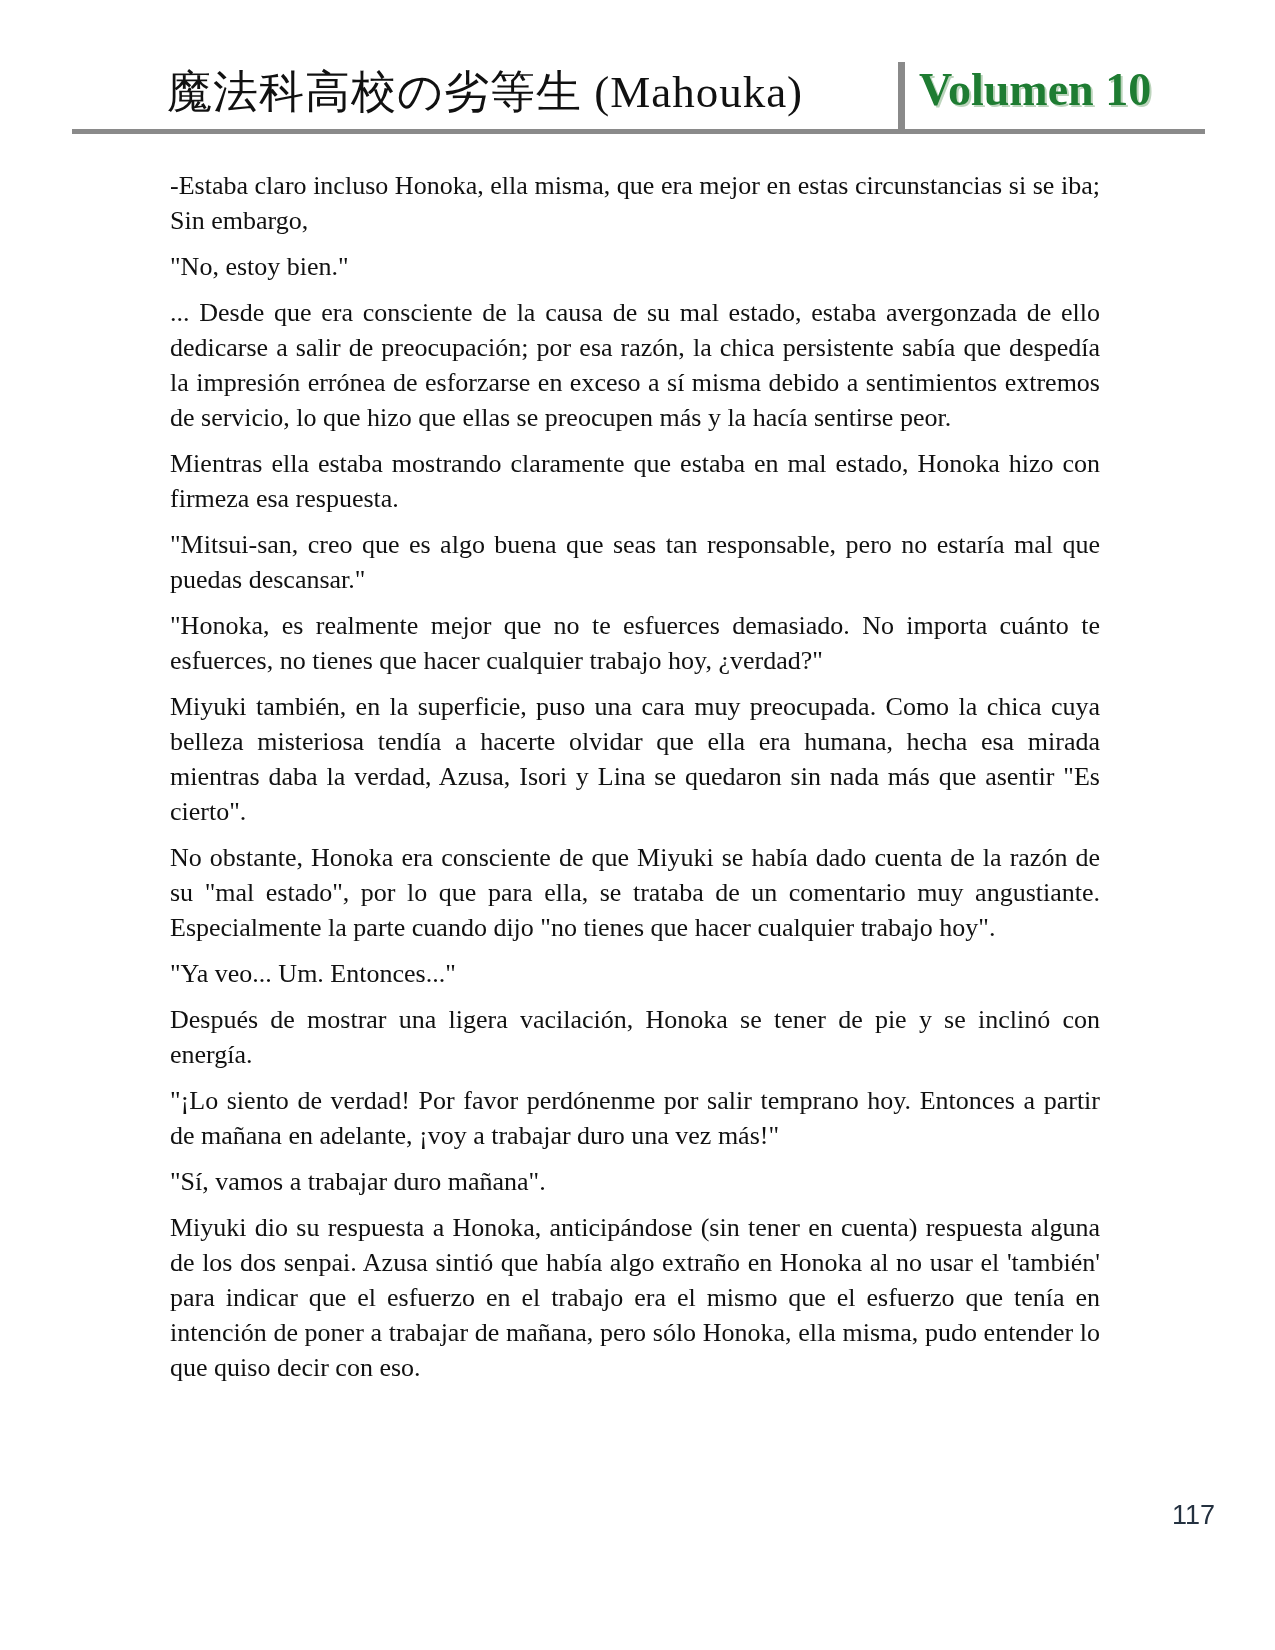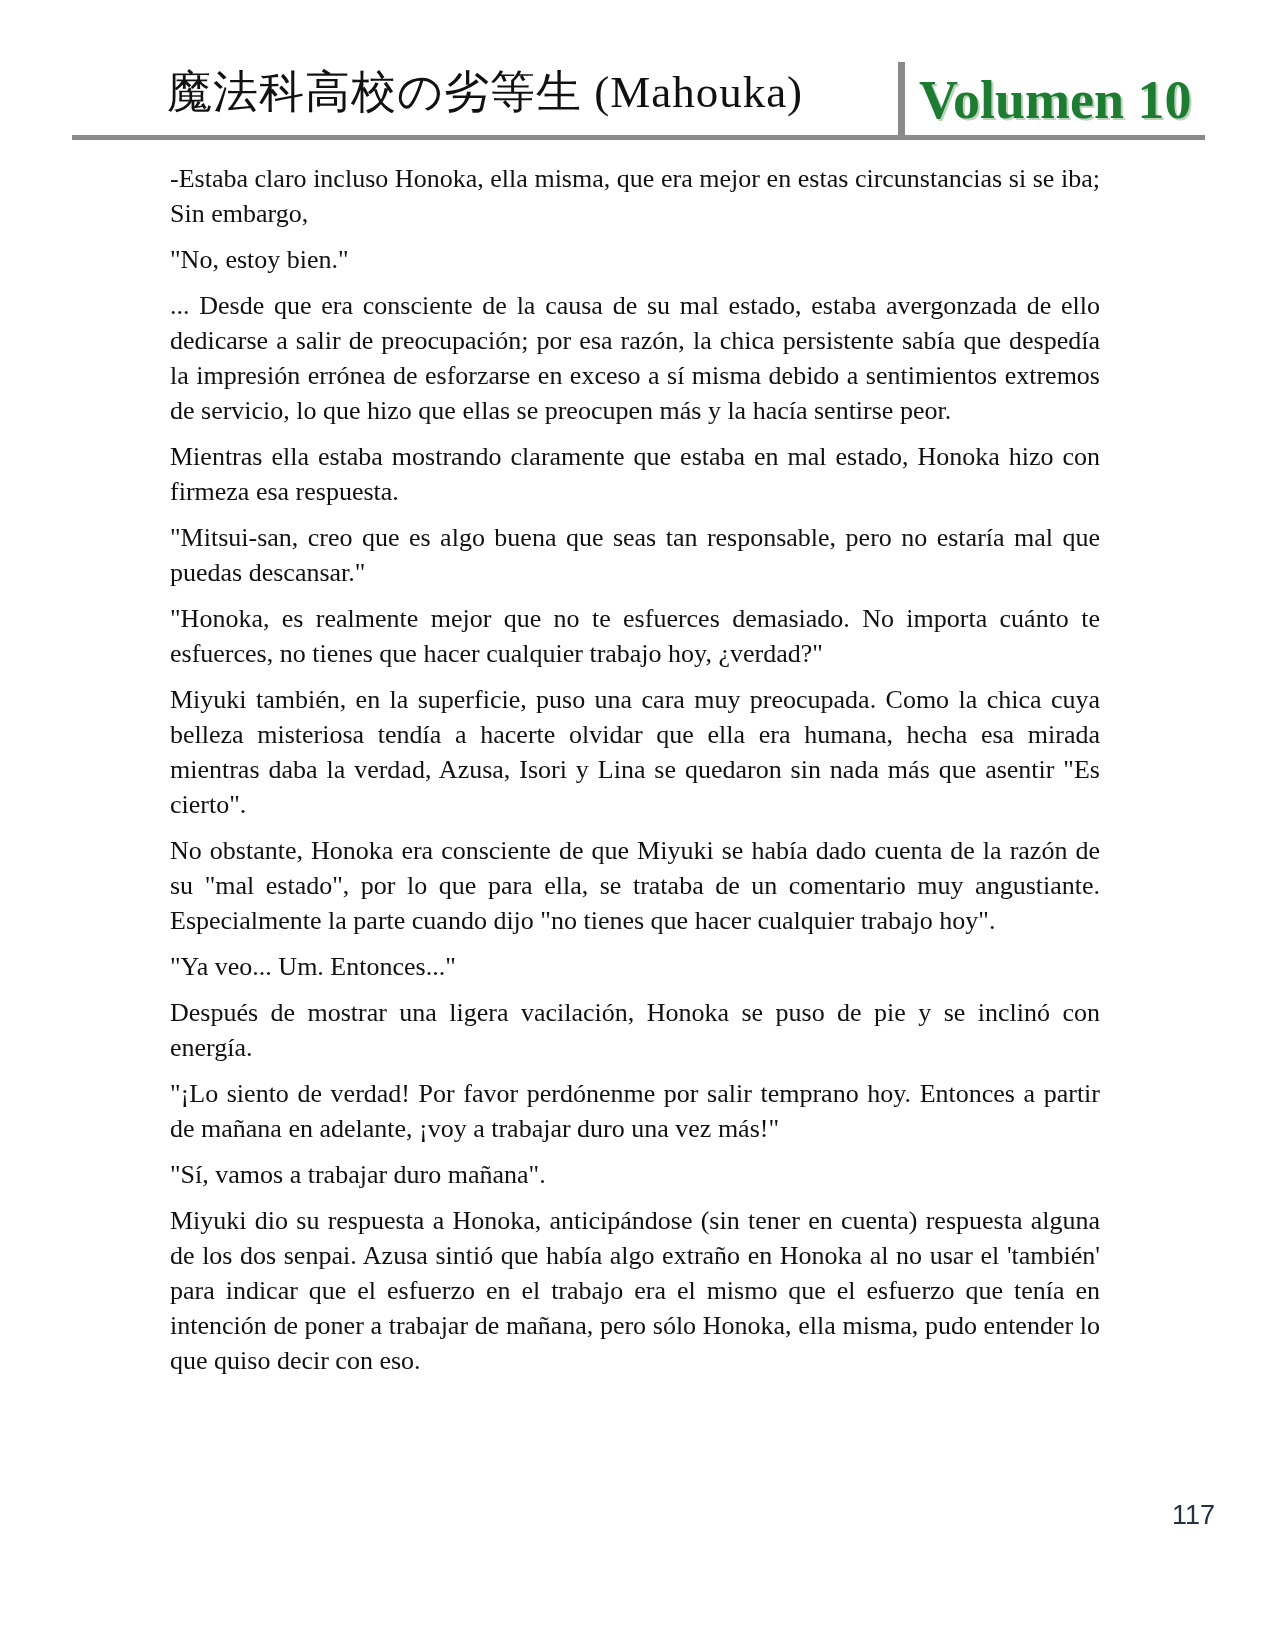--- a/index.html
+++ b/index.html
@@ -21,46 +21,46 @@
     margin: 62px 70px 0 72px;
     border-bottom: 5px solid var(--rule-gray, #8a8a8a);
   }
   .header-row {
     display: flex;
     align-items: flex-end;
   }
   .book-title {
     flex: 1;
     margin: 0;
-    padding: 0 0 13px 0;
+    padding: 0 0 7px 0;
     text-align: center;
     font-size: 45px;
     font-weight: 400;
     letter-spacing: 1px;
     color: #111111;
     white-space: nowrap;
   }
   .vbar {
     width: 7px;
     align-self: stretch;
     margin-top: 0;
     background: var(--rule-gray, #8a8a8a);
   }
   .volume {
     width: 286px;
-    padding: 0 0 4px 14px;
-    font-size: 54px;
+    padding: 0 0 13px 14px;
+    font-size: 46px;
     font-weight: 700;
     white-space: nowrap;
     color: var(--accent-green, #1e7c32);
     text-shadow: 2px 2px 0 var(--accent-green-shadow, #bcd4bc);
   }
   
   .body-text {
-    margin: 0 175px 0 170px;
+    margin: 13px 175px 0 170px;
     padding-top: 21px;
     font-size: 26px;
     line-height: 35px;
     text-align: justify;
     text-justify: inter-word;
   }
   .para {
     margin: 0 0 11px 0;
   }
   
@@ -90,21 +90,21 @@
 
   <p class="para">-Estaba claro incluso Honoka, ella misma, que era mejor en estas circunstancias si se iba; Sin embargo,</p>
       <p class="para">"No, estoy bien."</p>
       <p class="para">... Desde que era consciente de la causa de su mal estado, estaba avergonzada de ello dedicarse a salir de preocupación; por esa razón, la chica persistente sabía que despedía la impresión errónea de esforzarse en exceso a sí misma debido a sentimientos extremos de servicio, lo que hizo que ellas se preocupen más y la hacía sentirse peor.</p>
       <p class="para">Mientras ella estaba mostrando claramente que estaba en mal estado, Honoka hizo con firmeza esa respuesta.</p>
       <p class="para">"Mitsui-san, creo que es algo buena que seas tan responsable, pero no estaría mal que puedas descansar."</p>
       <p class="para">"Honoka, es realmente mejor que no te esfuerces demasiado. No importa cuánto te esfuerces, no tienes que hacer cualquier trabajo hoy, ¿verdad?"</p>
       <p class="para">Miyuki también, en la superficie, puso una cara muy preocupada. Como la chica cuya belleza misteriosa tendía a hacerte olvidar que ella era humana, hecha esa mirada mientras daba la verdad, Azusa, Isori y Lina se quedaron sin nada más que asentir "Es cierto".</p>
       <p class="para">No obstante, Honoka era consciente de que Miyuki se había dado cuenta de la razón de su "mal estado", por lo que para ella, se trataba de un comentario muy angustiante. Especialmente la parte cuando dijo "no tienes que hacer cualquier trabajo hoy".</p>
       <p class="para">"Ya veo... Um. Entonces..."</p>
-      <p class="para">Después de mostrar una ligera vacilación, Honoka se puso de pie y se inclinó con energía.</p>
+      <p class="para">Después de mostrar una ligera vacilación, Honoka se tener de pie y se inclinó con energía.</p>
       <p class="para">"¡Lo siento de verdad! Por favor perdónenme por salir temprano hoy. Entonces a partir de mañana en adelante, ¡voy a trabajar duro una vez más!"</p>
       <p class="para">"Sí, vamos a trabajar duro mañana".</p>
       <p class="para">Miyuki dio su respuesta a Honoka, anticipándose (sin tener en cuenta) respuesta alguna de los dos senpai. Azusa sintió que había algo extraño en Honoka al no usar el 'también' para indicar que el esfuerzo en el trabajo era el mismo que el esfuerzo que tenía en intención de poner a trabajar de mañana, pero sólo Honoka, ella misma, pudo entender lo que quiso decir con eso.</p>
     </main>
 
   <footer>
     <span class="page-number">117</span>
   </footer>
 
 </div>

